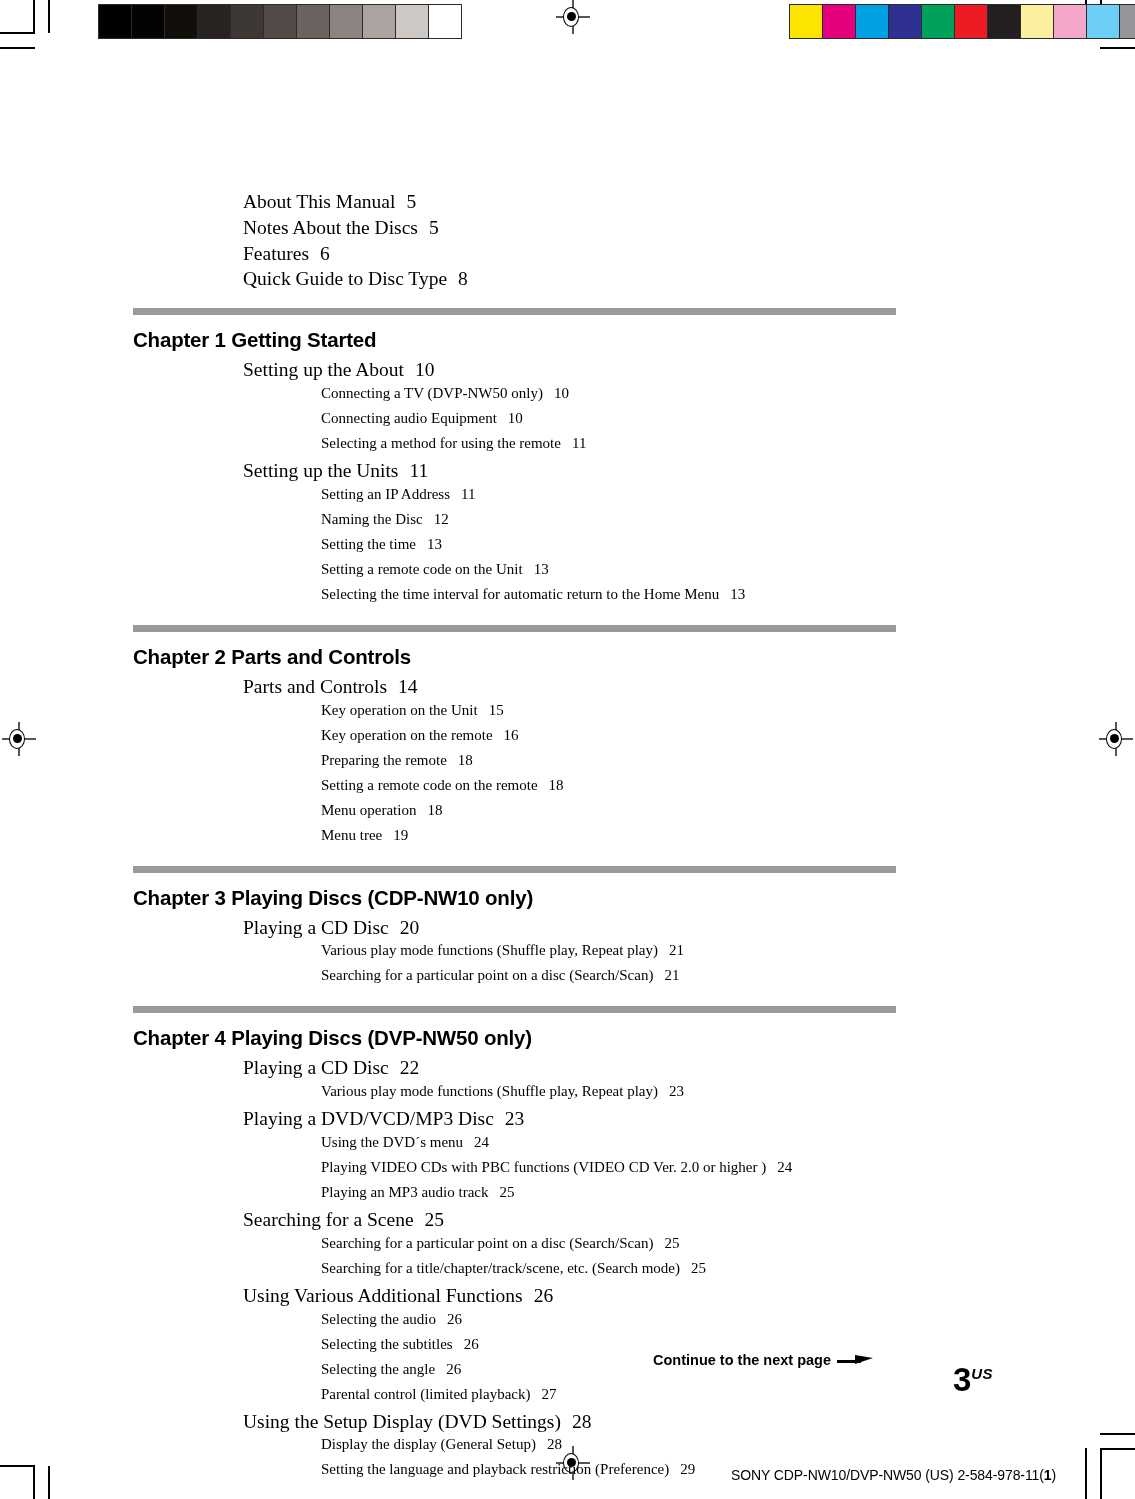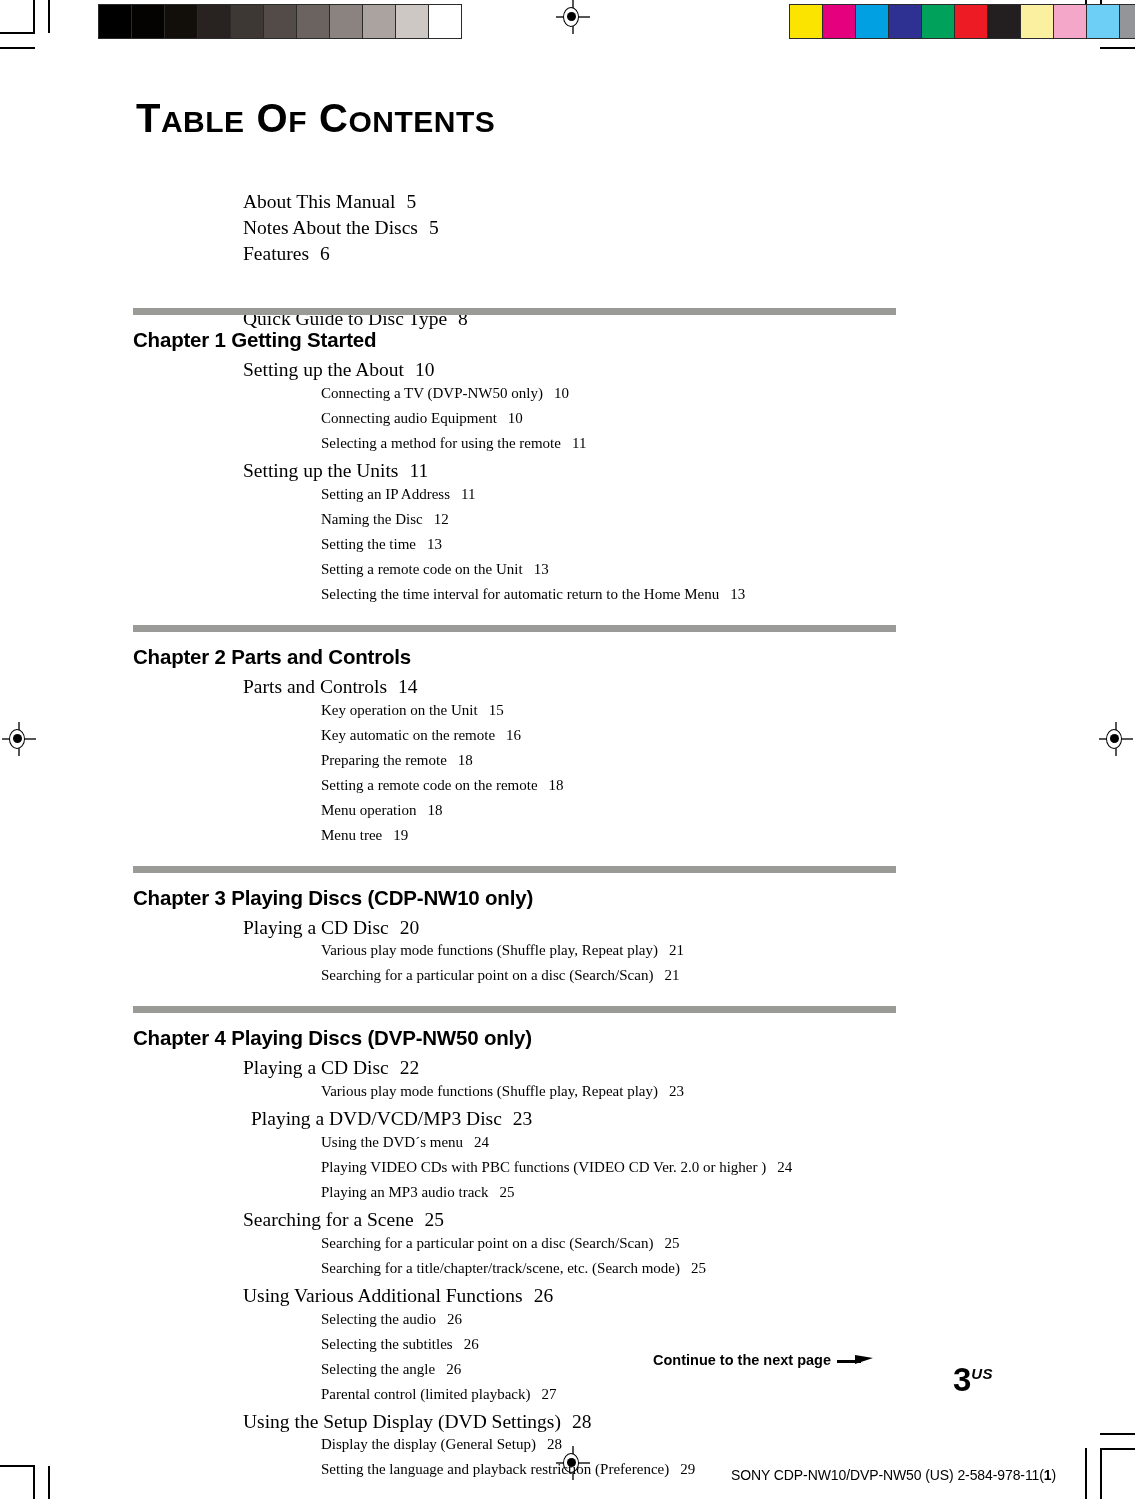--- a/index.html
+++ b/index.html
@@ -251,58 +251,57 @@
     <div class="patch" style="background: rgb(237, 28, 36);"></div>
     <div class="patch" style="background: rgb(35, 31, 32);"></div>
     <div class="patch" style="background: rgb(251, 240, 160);"></div>
     <div class="patch" style="background: rgb(244, 167, 200);"></div>
     <div class="patch" style="background: rgb(110, 207, 246);"></div>
     <div class="patch" style="background: rgb(147, 149, 152);"></div>
   </div>
 
 <div class="page">
 
-  <div class="toc-title" id="toc-title"><span class="cap">T</span><span class="sc">ABLE</span><span class="gap"></span><span class="cap">O</span><span class="sc">F</span><span class="gap"></span><span class="cap">C</span><span class="sc">ONTENTS</span></div>
 
   <div class="toc-body" id="toc-body">
       <div class="entry lvl1" style="top: 191px;"><span class="txt">About This Manual</span><span class="pg">5</span></div>
       <div class="entry lvl1" style="top: 216.8px;"><span class="txt">Notes About the Discs</span><span class="pg">5</span></div>
       <div class="entry lvl1" style="top: 242.6px;"><span class="txt">Features</span><span class="pg">6</span></div>
-      <div class="entry lvl1" style="top: 268.4px; margin-top: 40px;"><span class="txt">Quick Guide to Disc Type</span><span class="pg">8</span></div>
+      <div class="entry lvl1" style="top: 268.4px;"><span class="txt">Quick Guide to Disc Type</span><span class="pg">8</span></div>
       <div class="bar" style="top: 308.2px; background: rgb(154, 154, 150);"></div>
       <div class="chapter" style="top: 328.2px;">Chapter 1 Getting Started</div>
       <div class="entry lvl1" style="top: 359.2px;"><span class="txt">Setting up the About</span><span class="pg">10</span></div>
       <div class="entry lvl2" style="top: 385px;"><span class="txt">Connecting a TV (DVP-NW50 only)</span><span class="pg">10</span></div>
       <div class="entry lvl2" style="top: 410px;"><span class="txt">Connecting audio Equipment</span><span class="pg">10</span></div>
       <div class="entry lvl2" style="top: 435px;"><span class="txt">Selecting a method for using the remote</span><span class="pg">11</span></div>
       <div class="entry lvl1" style="top: 460px;"><span class="txt">Setting up the Units</span><span class="pg">11</span></div>
       <div class="entry lvl2" style="top: 485.8px;"><span class="txt">Setting an IP Address</span><span class="pg">11</span></div>
       <div class="entry lvl2" style="top: 510.8px;"><span class="txt">Naming the Disc</span><span class="pg">12</span></div>
       <div class="entry lvl2" style="top: 535.8px;"><span class="txt">Setting the time</span><span class="pg">13</span></div>
       <div class="entry lvl2" style="top: 560.8px;"><span class="txt">Setting a remote code on the Unit</span><span class="pg">13</span></div>
       <div class="entry lvl2" style="top: 585.8px;"><span class="txt">Selecting the time interval for automatic return to the Home Menu</span><span class="pg">13</span></div>
       <div class="bar" style="top: 624.8px; background: rgb(154, 154, 150);"></div>
       <div class="chapter" style="top: 644.8px;">Chapter 2  Parts and Controls</div>
       <div class="entry lvl1" style="top: 675.8px;"><span class="txt">Parts and Controls</span><span class="pg">14</span></div>
       <div class="entry lvl2" style="top: 701.6px;"><span class="txt">Key operation on the Unit</span><span class="pg">15</span></div>
-      <div class="entry lvl2" style="top: 726.6px;"><span class="txt">Key automatic on the remote</span><span class="pg">16</span></div>
+      <div class="entry lvl2" style="top: 726.6px;"><span class="txt">Key operation on the remote</span><span class="pg">16</span></div>
       <div class="entry lvl2" style="top: 751.6px;"><span class="txt">Preparing the remote</span><span class="pg">18</span></div>
       <div class="entry lvl2" style="top: 776.6px;"><span class="txt">Setting a remote code on the remote</span><span class="pg">18</span></div>
       <div class="entry lvl2" style="top: 801.6px;"><span class="txt">Menu operation</span><span class="pg">18</span></div>
       <div class="entry lvl2" style="top: 826.6px;"><span class="txt">Menu tree</span><span class="pg">19</span></div>
       <div class="bar" style="top: 865.6px; background: rgb(154, 154, 150);"></div>
       <div class="chapter" style="top: 885.6px;">Chapter 3  Playing Discs (CDP-NW10 only)</div>
       <div class="entry lvl1" style="top: 916.6px;"><span class="txt">Playing a CD Disc</span><span class="pg">20</span></div>
       <div class="entry lvl2" style="top: 942.4px; font-family: Liberation Serif, serif;"><span class="txt">Various play mode functions (Shuffle play, Repeat play)</span><span class="pg">21</span></div>
       <div class="entry lvl2" style="top: 967.4px;"><span class="txt">Searching for a particular point on a disc (Search/Scan)</span><span class="pg">21</span></div>
       <div class="bar" style="top: 1006.4px; background: rgb(154, 154, 150);"></div>
       <div class="chapter" style="top: 1026.4px;">Chapter 4  Playing Discs (DVP-NW50 only)</div>
       <div class="entry lvl1" style="top: 1057.4px;"><span class="txt">Playing a CD Disc</span><span class="pg">22</span></div>
       <div class="entry lvl2" style="top: 1083.2px;"><span class="txt">Various play mode functions (Shuffle play, Repeat play)</span><span class="pg">23</span></div>
-      <div class="entry lvl1" style="top: 1108.2px; margin-left: 8px;"><span class="txt">Playing a DVD/VCD/MP3 Disc</span><span class="pg">23</span></div>
+      <div class="entry lvl1" style="top: 1108.2px;"><span class="txt">Playing a DVD/VCD/MP3 Disc</span><span class="pg">23</span></div>
       <div class="entry lvl2" style="top: 1134px;"><span class="txt">Using the DVD´s menu</span><span class="pg">24</span></div>
       <div class="entry lvl2" style="top: 1159px;"><span class="txt">Playing VIDEO CDs with PBC functions (VIDEO CD Ver. 2.0 or higher )</span><span class="pg">24</span></div>
       <div class="entry lvl2" style="top: 1184px;"><span class="txt">Playing an MP3 audio track</span><span class="pg">25</span></div>
       <div class="entry lvl1" style="top: 1209px;"><span class="txt">Searching for a Scene</span><span class="pg">25</span></div>
       <div class="entry lvl2" style="top: 1234.8px;"><span class="txt">Searching for a particular point on a disc (Search/Scan)</span><span class="pg">25</span></div>
       <div class="entry lvl2" style="top: 1259.8px;"><span class="txt">Searching for a title/chapter/track/scene, etc. (Search mode)</span><span class="pg">25</span></div>
       <div class="entry lvl1" style="top: 1284.8px;"><span class="txt">Using Various Additional Functions</span><span class="pg">26</span></div>
       <div class="entry lvl2" style="top: 1310.6px;"><span class="txt">Selecting the audio</span><span class="pg">26</span></div>
       <div class="entry lvl2" style="top: 1335.6px;"><span class="txt">Selecting the subtitles</span><span class="pg">26</span></div>
       <div class="entry lvl2" style="top: 1360.6px;"><span class="txt">Selecting the angle</span><span class="pg">26</span></div>

